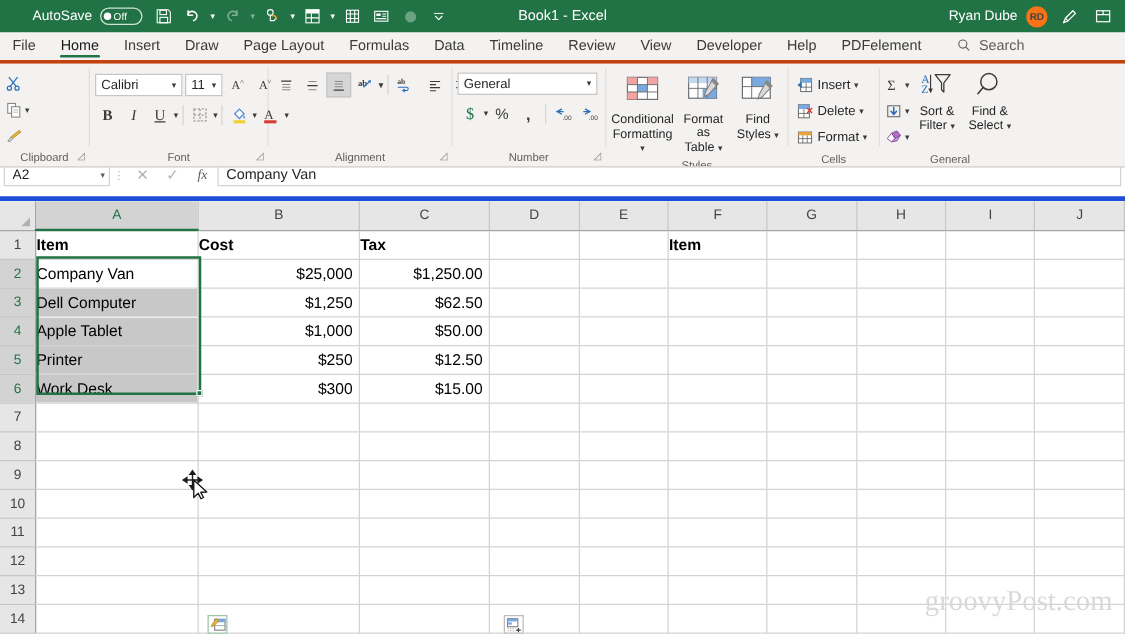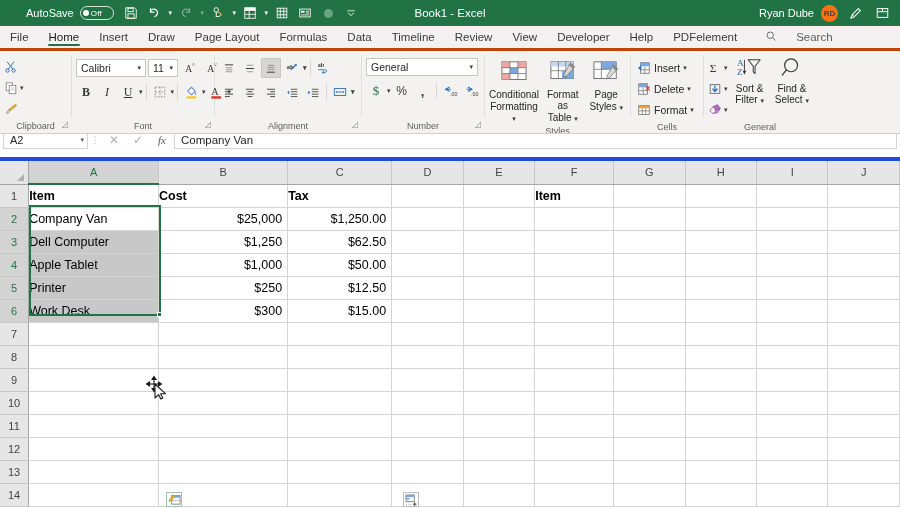--- a/index.html
+++ b/index.html
@@ -57,21 +57,21 @@
   }
   .tab {
     padding:0 10px; display:flex; align-items:center; font-size:11.5px; color:#3b3a39;
     position:relative; white-space:nowrap;
   }
   .tab.active { color:#1a1a1a; }
   .tab.active::after {
     content:""; position:absolute; left:9px; right:9px; bottom:2px; height:2.5px;
     background:#217346; border-radius:1px;
   }
-  .tabsearch { margin-left:18px; display:flex; align-items:center; gap:19px; color:#605e5c; }
+  .tabsearch { margin-left:18px; display:flex; align-items:center; gap:6px; color:#605e5c; }
   .tabsearch .stxt { font-size:11.5px; }
 
   
   .ribbon {
     height:83px; background:#f3f2f1; display:flex; align-items:stretch; flex:none;
     border-bottom:1px solid #d2d0ce; position:relative; overflow:hidden;
   }
   .grp { display:flex; flex-direction:column; position:relative; padding:2px 0 0 0; }
   .grp-body { flex:1; display:flex; align-items:flex-start; padding:2px 4px 0 4px; }
   .grp-label {
@@ -423,21 +423,21 @@
         </div>
       </div>
       <div class="grp-label">
         <span>Font</span>
         <span class="dlg">◿</span>
       </div>
     </div>
     <div class="grp-sep"></div>
 
     <div class="grp" style="width:146px;">
-      <div class="grp-body" style="flex-direction:column; gap:4px; padding-top:5px;font-weight:bold;">
+      <div class="grp-body" style="gap:4px; padding-top:5px;font-weight:bold;">
         <div class="alignrow">
           <div class="iconbtn">
             <svg width="14" height="13" viewBox="0 0 16 16">
                 <line x1="3" y1="3.5" x2="13" y2="3.5" stroke="#3b3a39" stroke-width="1.2"></line>
                 <line x1="4" y1="7" x2="12" y2="7" stroke="#8a8886" stroke-width="1"></line>
                 <line x1="4" y1="9.5" x2="12" y2="9.5" stroke="#8a8886" stroke-width="1"></line>
                 <line x1="4" y1="12" x2="12" y2="12" stroke="#8a8886" stroke-width="1"></line>
               </svg>
           </div>
           <div class="iconbtn">
@@ -608,21 +608,21 @@
           <span>
             <svg width="30" height="26" viewBox="0 0 32 28">
               <rect x="3" y="2" width="24" height="18" fill="#fff" stroke="#6b6b6b" stroke-width="1"></rect>
               <rect x="11" y="2" width="16" height="8" fill="#7aa9e0"></rect>
               <line x1="11" y1="2" x2="11" y2="20" stroke="#6b6b6b" stroke-width=".8"></line>
               <line x1="3" y1="10" x2="27" y2="10" stroke="#6b6b6b" stroke-width=".8"></line>
               <path d="M24 5 L28.5 9.5 L20 19 L16.5 20.5 L17.5 16.5 Z" fill="#d9d9d9" stroke="#7a7a7a" stroke-width=".9"></path>
               <path d="M24 5 L28.5 9.5 L26.5 11.5 L22 7 Z" fill="#8a8886"></path>
             </svg>
           </span>
-          <span class="lbl">Page</span>
+          <span class="lbl">Find</span>
           <span class="lbl"><span>Styles</span> <span class="cap">▾</span></span>
         </div>
       </div>
       <div class="grp-label">Styles</div>
     </div>
     <div class="grp-sep"></div>
 
     <div class="grp" style="width:72px;">
       <div class="grp-body" style="flex-direction:column; gap:1px; padding-top:5px;">
         <div class="cellsbtn">
@@ -987,15 +987,16 @@
       <svg width="13" height="12" viewBox="0 0 14 13">
         <rect x="1" y="1" width="9" height="7" fill="#fff" stroke="#7a7a7a" stroke-width=".9"></rect>
         <rect x="1" y="1" width="9" height="2.4" fill="#7aa9e0"></rect>
         <rect x="1" y="4.2" width="3.8" height="2" fill="#7aa9e0"></rect>
         <line x1="1" y1="9.5" x2="8" y2="9.5" stroke="#b0b0b0" stroke-width=".8" stroke-dasharray="1.2 1"></line>
         <line x1="1" y1="11.5" x2="8" y2="11.5" stroke="#b0b0b0" stroke-width=".8" stroke-dasharray="1.2 1"></line>
         <path d="M10.5 9 L10.5 13 M8.5 11 L12.5 11" stroke="#3b3a39" stroke-width="1"></path>
       </svg>
     </div>
 
+    <div class="watermark">groovyPost.com</div>
   </div>
 
 </div>
 
 </body></html>

